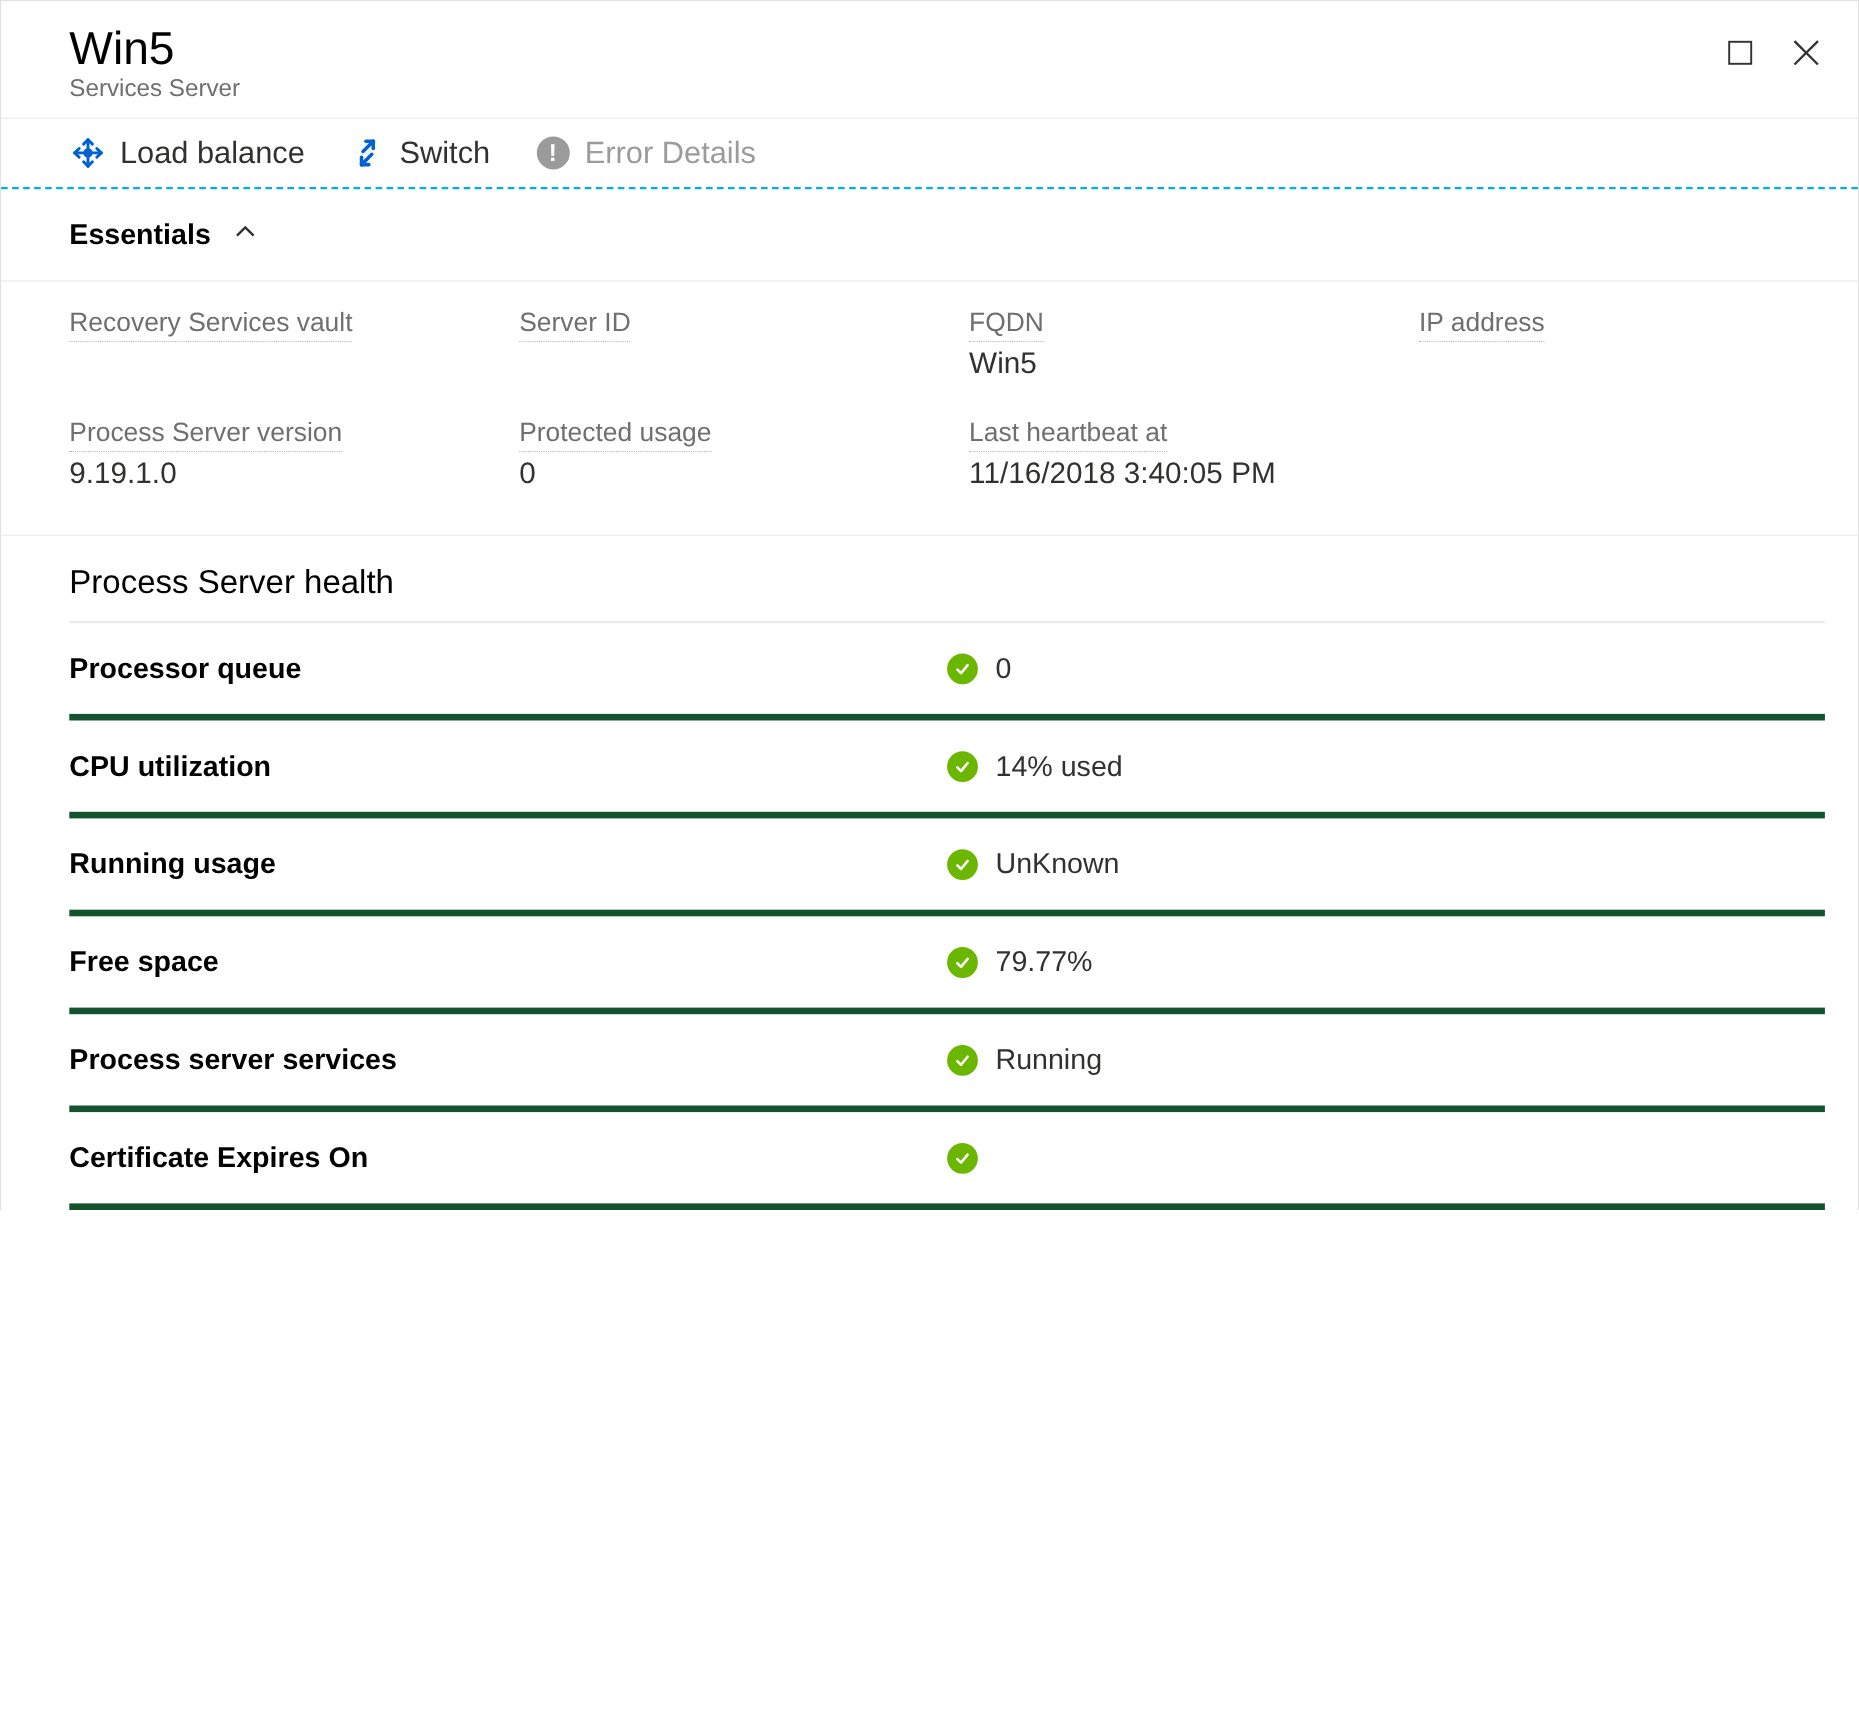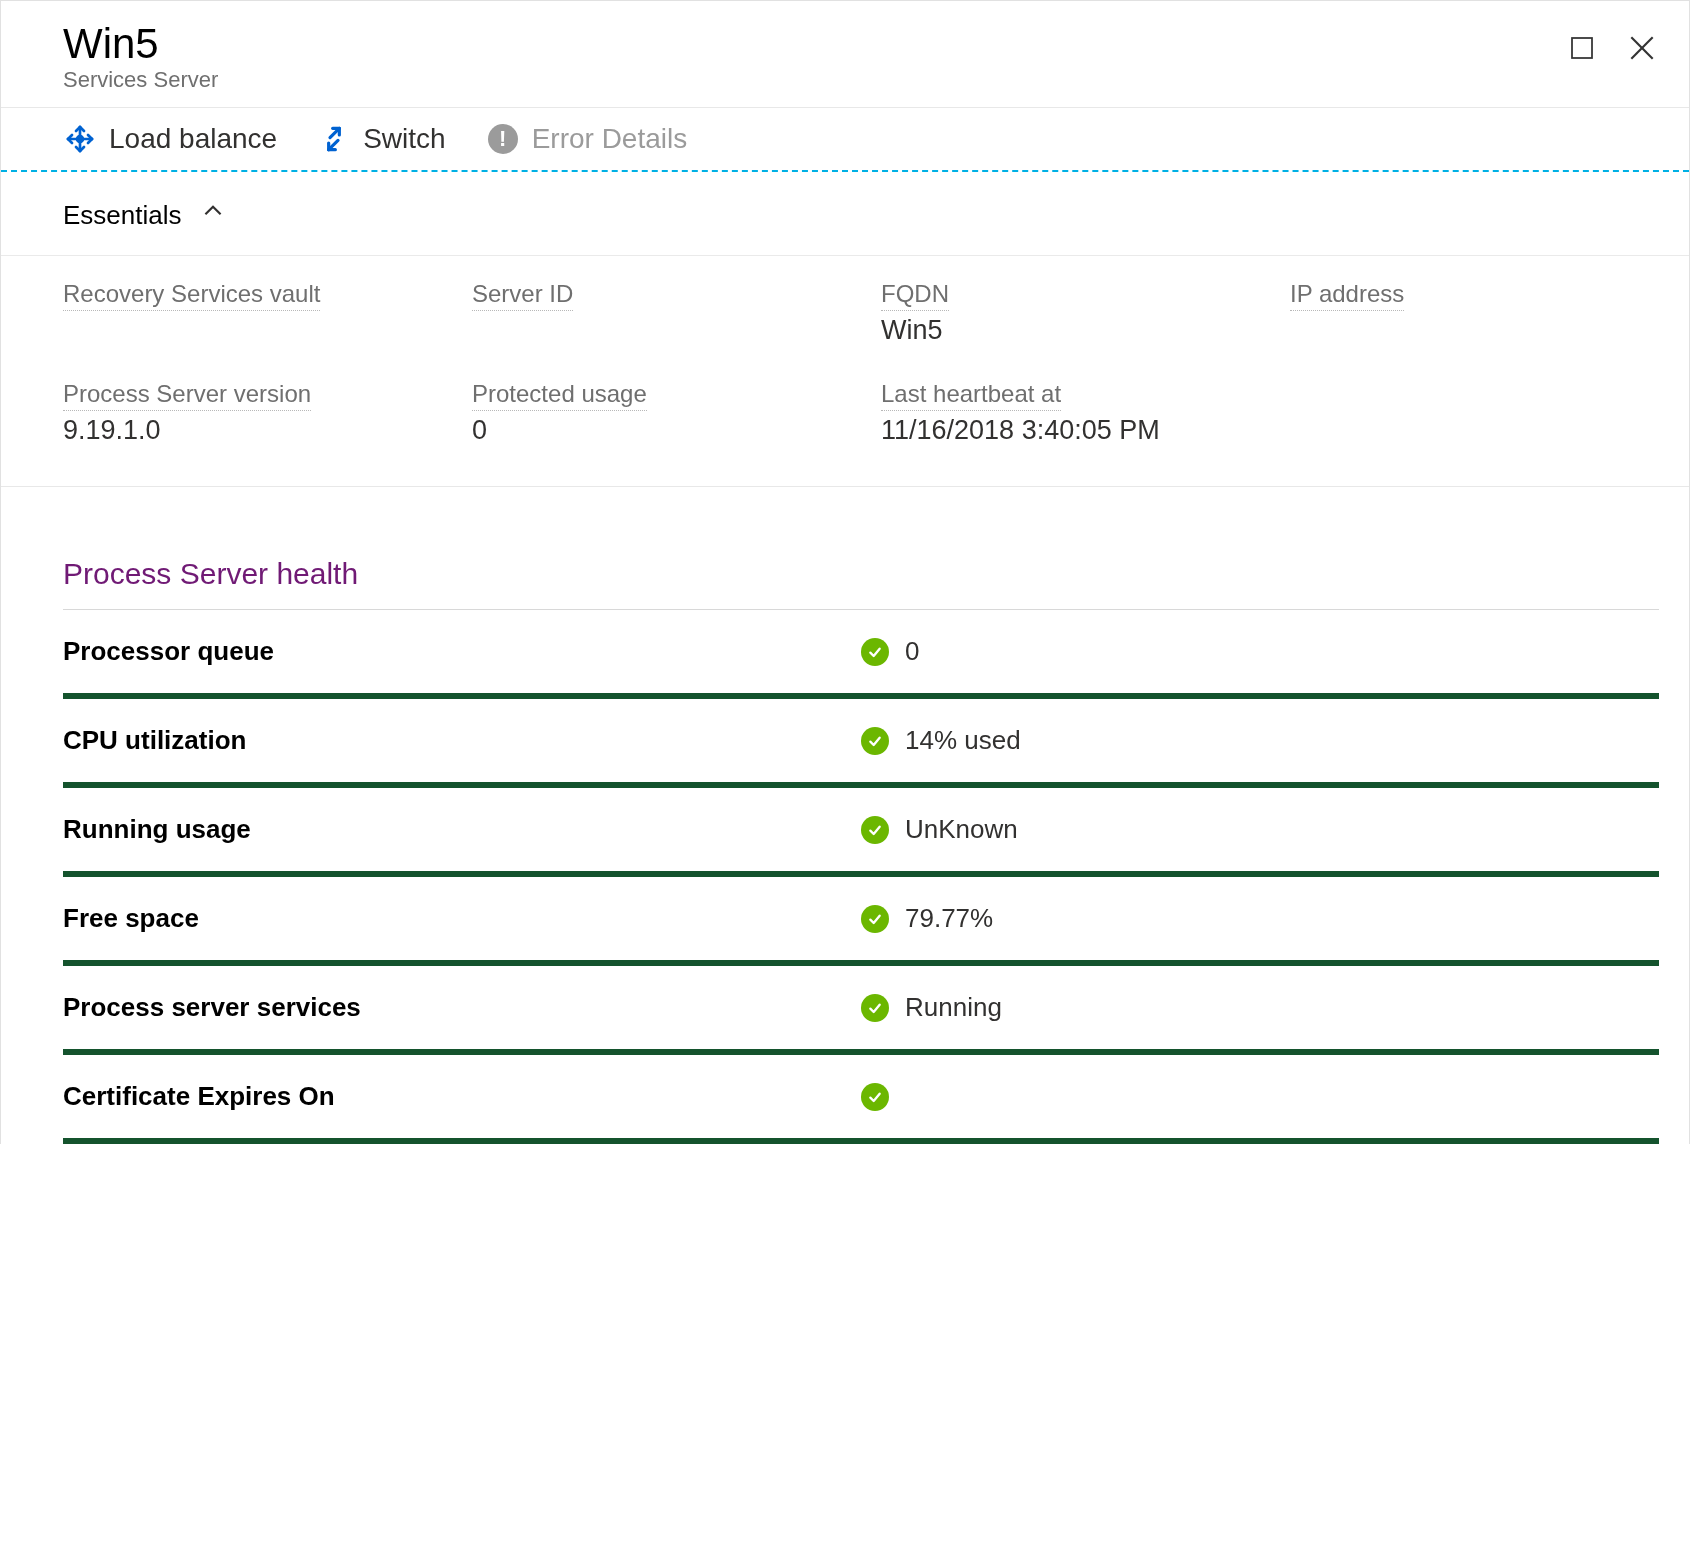--- a/index.html
+++ b/index.html
@@ -59,27 +59,28 @@
     gap: 12px;
     font-size: 28px;
     color: #323130;
     cursor: pointer;
   }
   .toolbar-btn.disabled { color: #9b9b9b; cursor: default; }
   .toolbar-icon-wrap { width: 34px; height: 34px; display:flex; align-items:center; justify-content:center; }
 
   .essentials-header {
     display: flex;
-    align-items: flex-end;
+    align-items: flex-start;
     gap: 18px;
     padding: 26px 14px 24px 62px;
     font-size: 26px;
     color: #000;
     border-bottom: 1px solid #eaeaea;
     cursor: pointer;
+    font-weight: bold;
   }
 
   .essentials-body {
     padding: 24px 30px 40px 62px;
     border-bottom: 1px solid #e8e8e8;
   }
   .ess-grid {
     display: grid;
     grid-template-columns: 1fr 1fr 1fr 1fr;
     column-gap: 40px;
@@ -98,24 +99,23 @@
     margin-top: 2px;
   }
   .ess-cell { display:flex; flex-direction:column; align-items:flex-start; gap:2px; }
 
   .health-section {
     padding: 26px 30px 0 62px;
   }
   .health-title {
     font-size: 30px;
     font-weight: 400;
-    color: #701a75;
+    color: #000000;
     padding-bottom: 18px;
     border-bottom: 1px solid #d8d8d8;
-    margin-top: 44px;
   }
   .health-row {
     display: grid;
     grid-template-columns: 1fr 1fr;
     align-items: center;
     padding: 26px 0;
     border-bottom: 6px solid #14532d;
   }
   .health-label {
     font-size: 26px;

